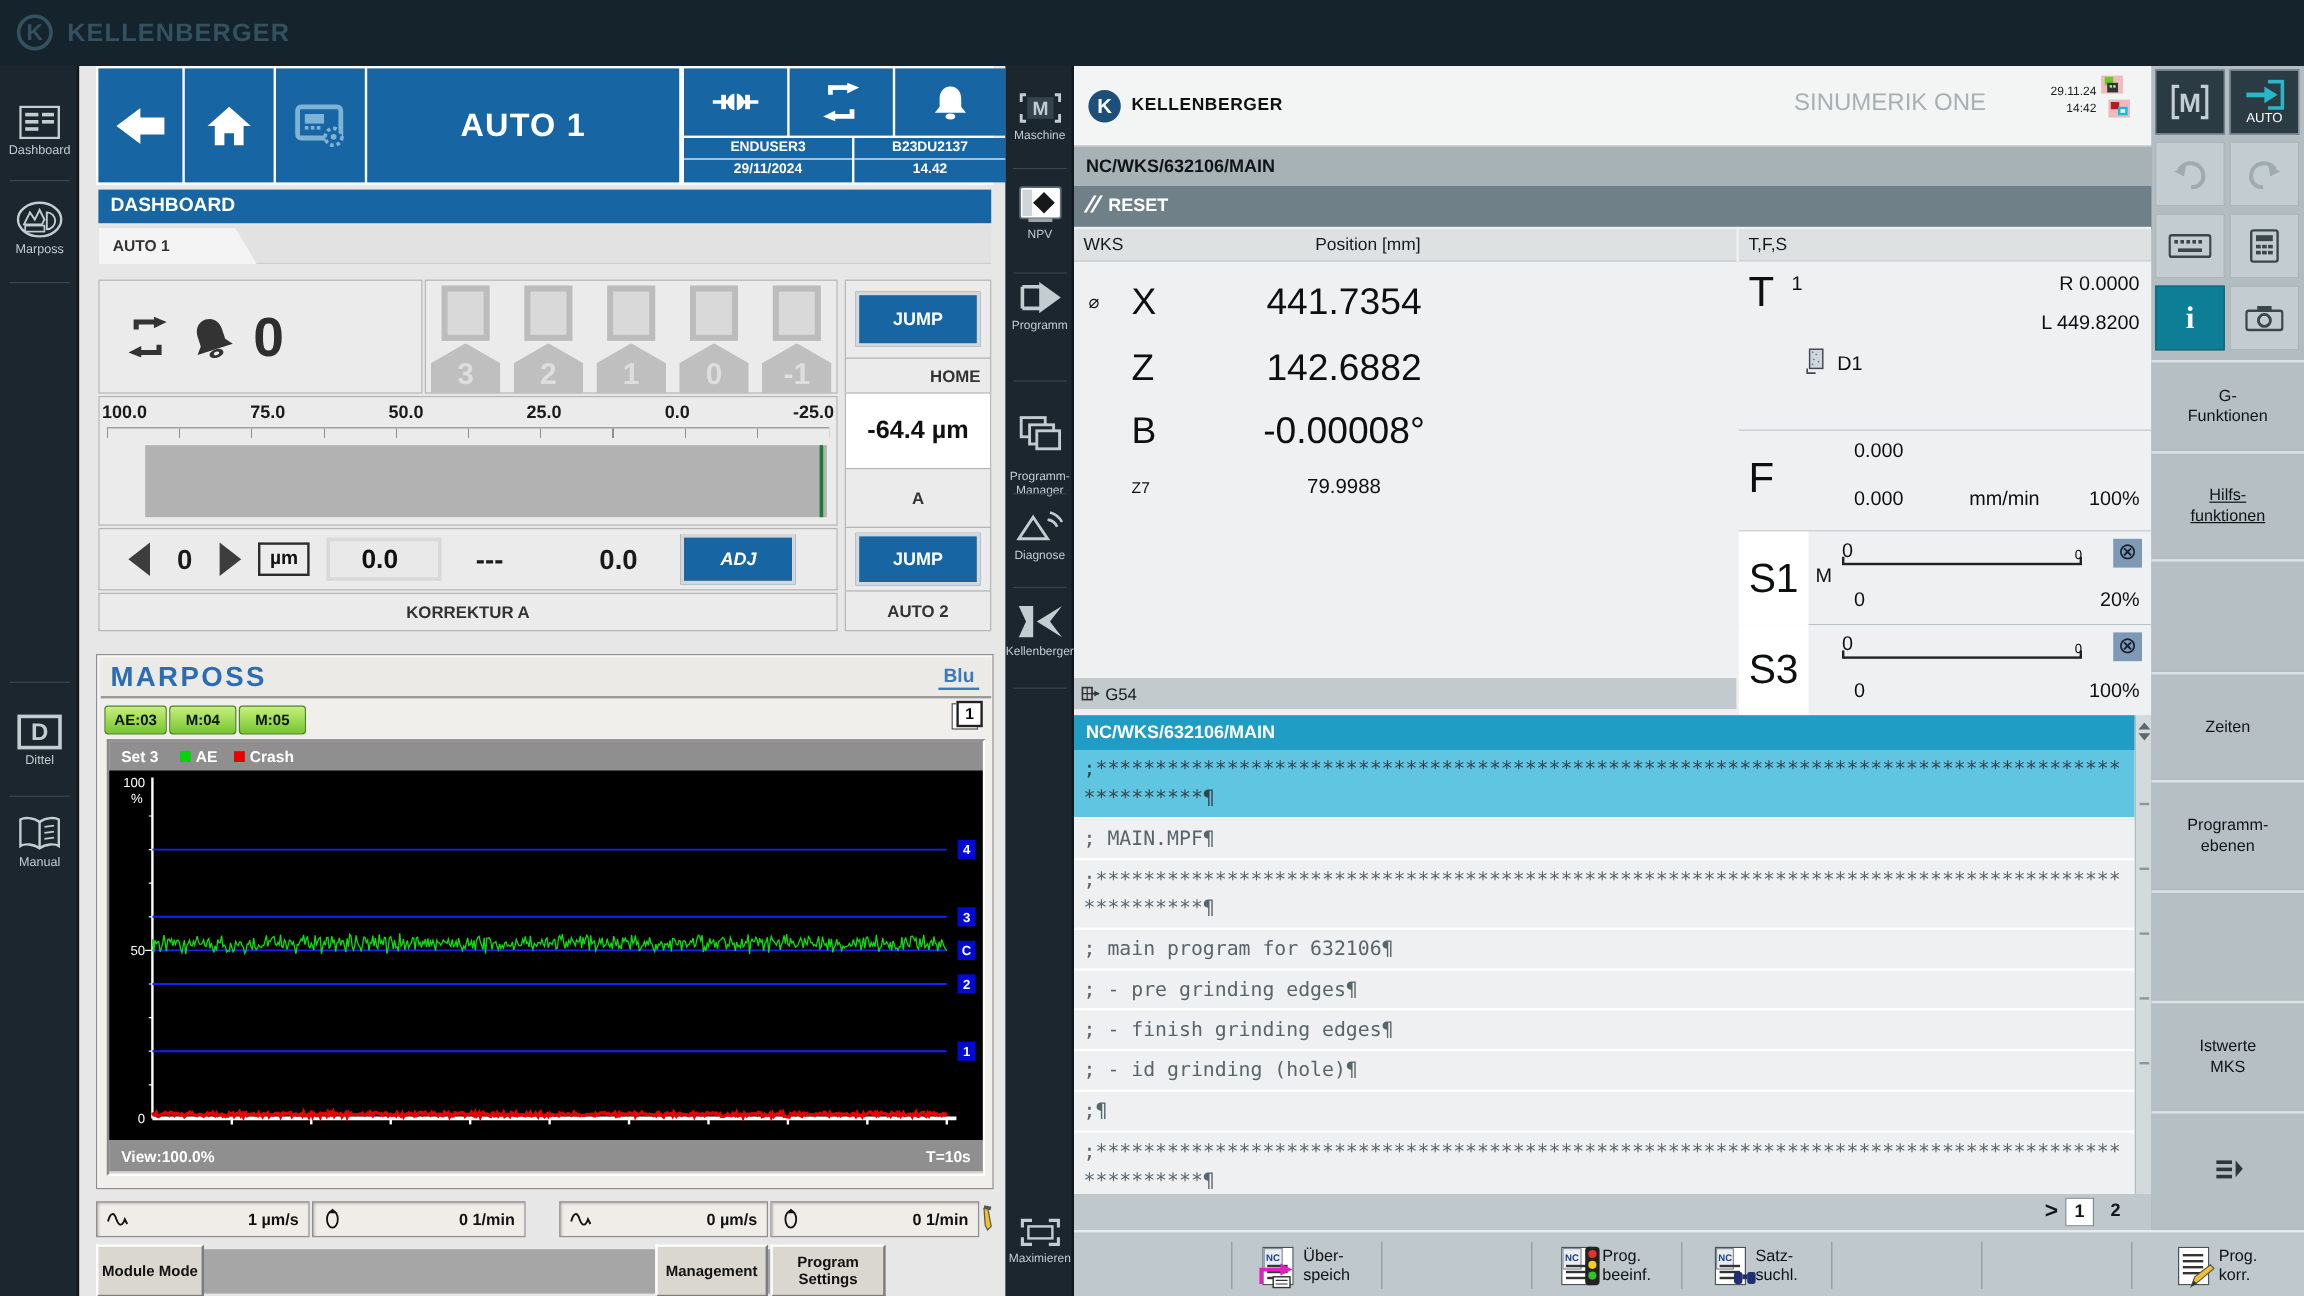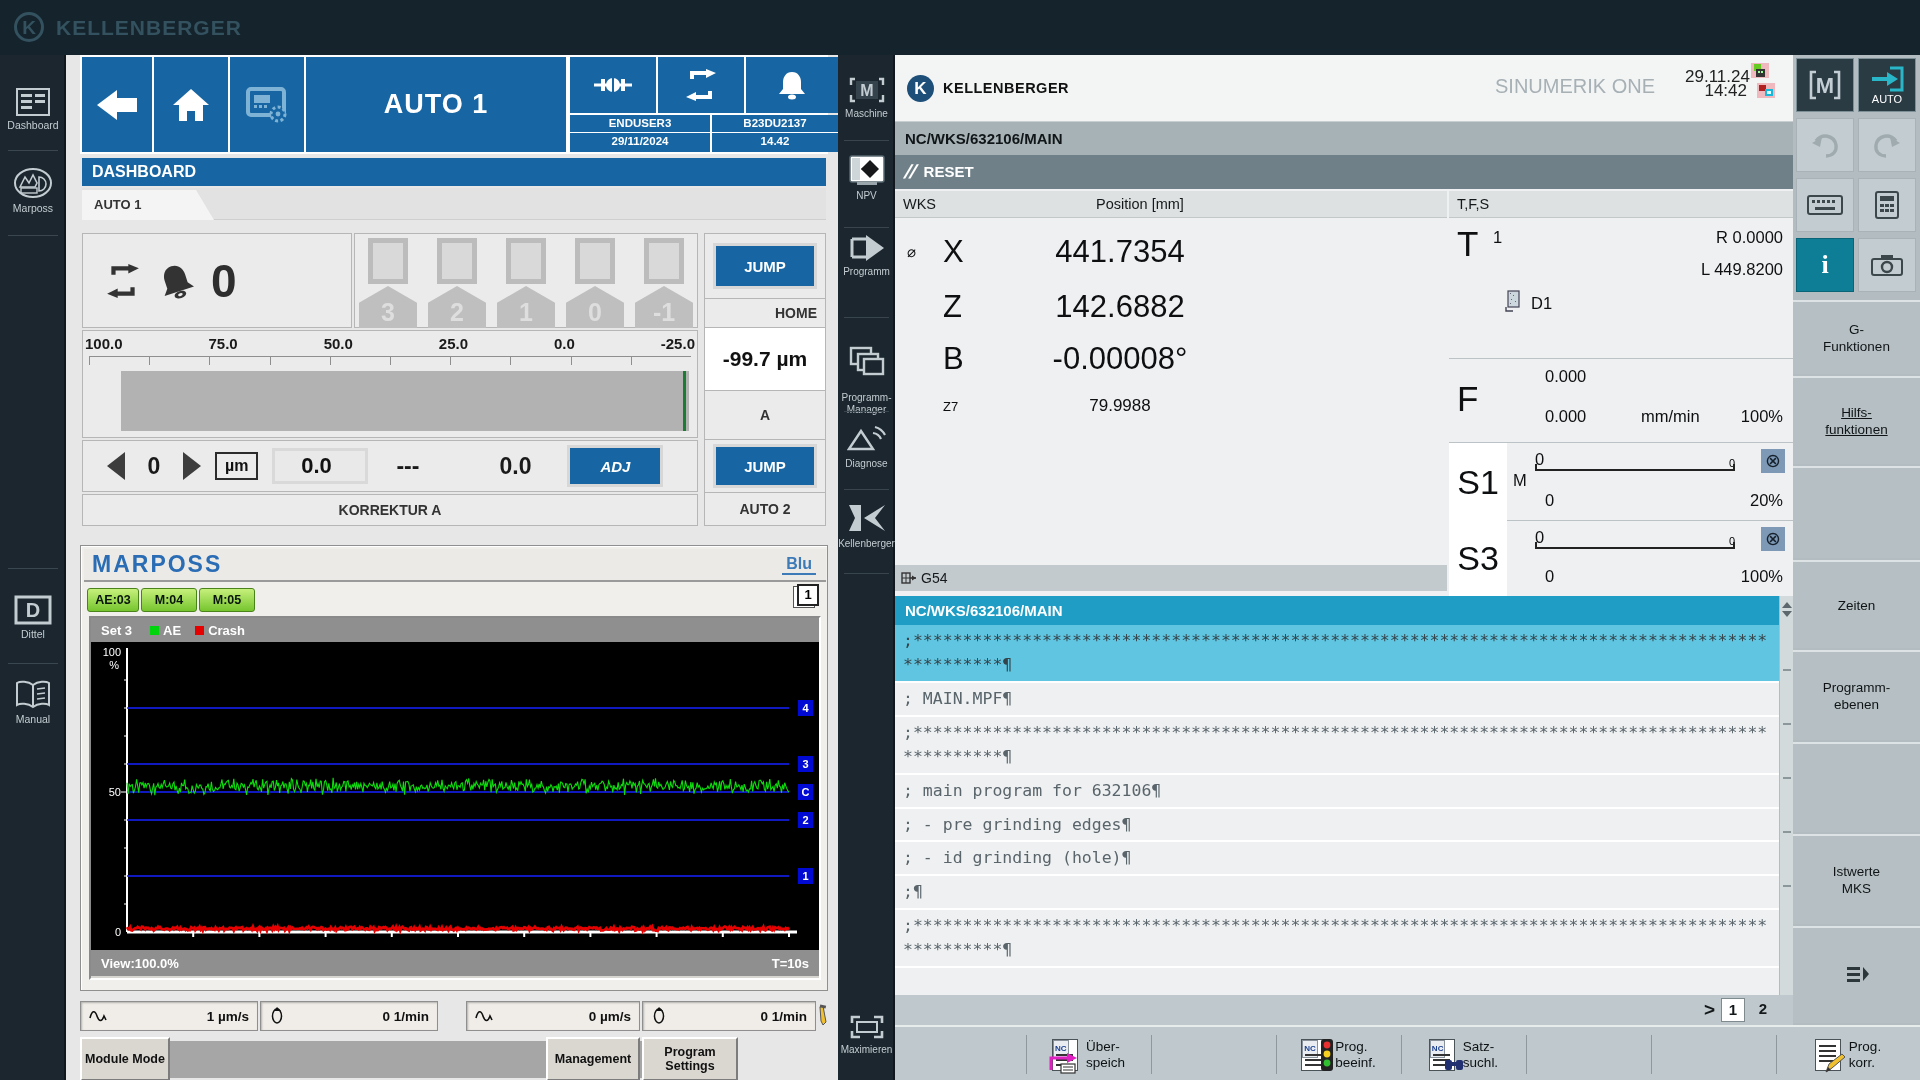--- a/index.html
+++ b/index.html
@@ -99,21 +99,21 @@
   .mb-item svg{display:block;margin:0 auto 3px auto;}
   .mb-sep{position:absolute;left:6px;width:45px;height:1px;background:#39454d;}
 
   
   .rightpanel{left:895px;top:55px;width:898px;height:1025px;background:#eef0f1;}
   .hmihdr{left:0;top:0;width:898px;height:67px;background:#f3f5f5;border-bottom:1px solid #c9ced0;}
   .klogo2{left:12px;top:20px;width:27px;height:27px;background:#1d4f79;border-radius:50%;
     color:#fff;font-weight:bold;font-size:17px;text-align:center;line-height:27px;}
   .brand2{left:48px;top:25px;color:#111;font-weight:bold;font-size:14.5px;letter-spacing:.5px;}
   .sysname{left:600px;top:20px;width:170px;color:#a7b0b5;font-size:20px;}
-  .datetime{left:790px;top:15px;width:62px;text-align:right;font-size:17px;color:#222;line-height:14px;}
+  .datetime{left:790px;top:15px;width:62px;text-align:right;font-size:10px;color:#222;line-height:14px;}
   .stico{position:absolute;width:18px;height:15px;background:#f0b9bd;}
   .pathbar{left:0;top:67px;width:898px;height:33px;background:#a6b2b6;color:#101517;
     font-size:15px;line-height:33px;padding-left:10px;font-weight:bold;}
   .resetbar{left:0;top:100px;width:898px;height:34px;background:#6f8088;color:#fff;
     font-size:15px;line-height:34px;padding-left:10px;font-weight:bold;display:flex;align-items:center;gap:8px;}
   .slashes{font-style:italic;font-weight:bold;font-size:19px;transform:skewX(-12deg);display:inline-block;}
   .subhdr{background:#dde1e2;border-bottom:1px solid #c2c7c9;color:#15191b;font-size:14.5px;
     display:flex;align-items:center;padding:0 8px;}
   .axisrow{position:absolute;left:0;width:552px;display:flex;align-items:center;color:#0d0f10;}
   .axis-letter{font-size:31px;width:70px;padding-left:38px;}
@@ -347,21 +347,21 @@
     <div class="box" style="left:16px;top:439px;width:616px;height:32px;display:flex;align-items:center;justify-content:center;">
       <span class="rc-label">KORREKTUR A</span>
     </div>
 
     <div class="rc-cell" style="top:178px;height:66px;display:flex;align-items:center;justify-content:center;">
       <div class="bluebtn" style="width:104px;height:46px;">JUMP</div>
     </div>
     <div class="rc-cell" style="top:243px;height:30px;display:flex;align-items:center;justify-content:flex-end;padding-right:8px;">
       <span class="rc-label">HOME</span>
     </div>
-    <div class="rc-cell offsetbox" style="top:272px;height:64px;">-99.7 µm</div>
+    <div class="rc-cell offsetbox" style="top:272px;height:64px;">-64.4 µm</div>
     <div class="rc-cell" style="top:335px;height:50px;display:flex;align-items:center;justify-content:center;">
       <span class="rc-label">A</span>
     </div>
     <div class="rc-cell" style="top:384px;height:54px;display:flex;align-items:center;justify-content:center;">
       <div class="bluebtn" style="width:104px;height:44px;">JUMP</div>
     </div>
     <div class="rc-cell" style="top:437px;height:34px;display:flex;align-items:center;justify-content:center;">
       <span class="rc-label">AUTO 2</span>
     </div>
 
@@ -649,20 +649,21 @@
       <span class="abs tfs-num" style="right:10px;top:46px;">100%</span>
     </div>
 
     <div class="abs progtitle">NC/WKS/632106/MAIN</div>
     <div class="abs editor">
       <div class="eline hl">;************************************************************************************************¶</div>
       <div class="eline">; MAIN.MPF¶</div>
       <div class="eline">;************************************************************************************************¶</div>
       <div class="eline">; main program for 632106¶</div>
       <div class="eline">; - pre grinding edges¶</div>
+      <div class="eline">; - finish grinding edges¶</div>
       <div class="eline">; - id grinding (hole)¶</div>
       <div class="eline">;¶</div>
       <div class="eline">;************************************************************************************************¶</div>
     </div>
     <div class="abs scrollstrip">
       <div class="ar" style="border-bottom:6px solid #5b676c;margin-top:6px;"></div>
       <div class="ar" style="border-top:6px solid #5b676c;"></div>
       <div class="dash"></div>
       <div class="dash"></div>
       <div class="dash"></div>

